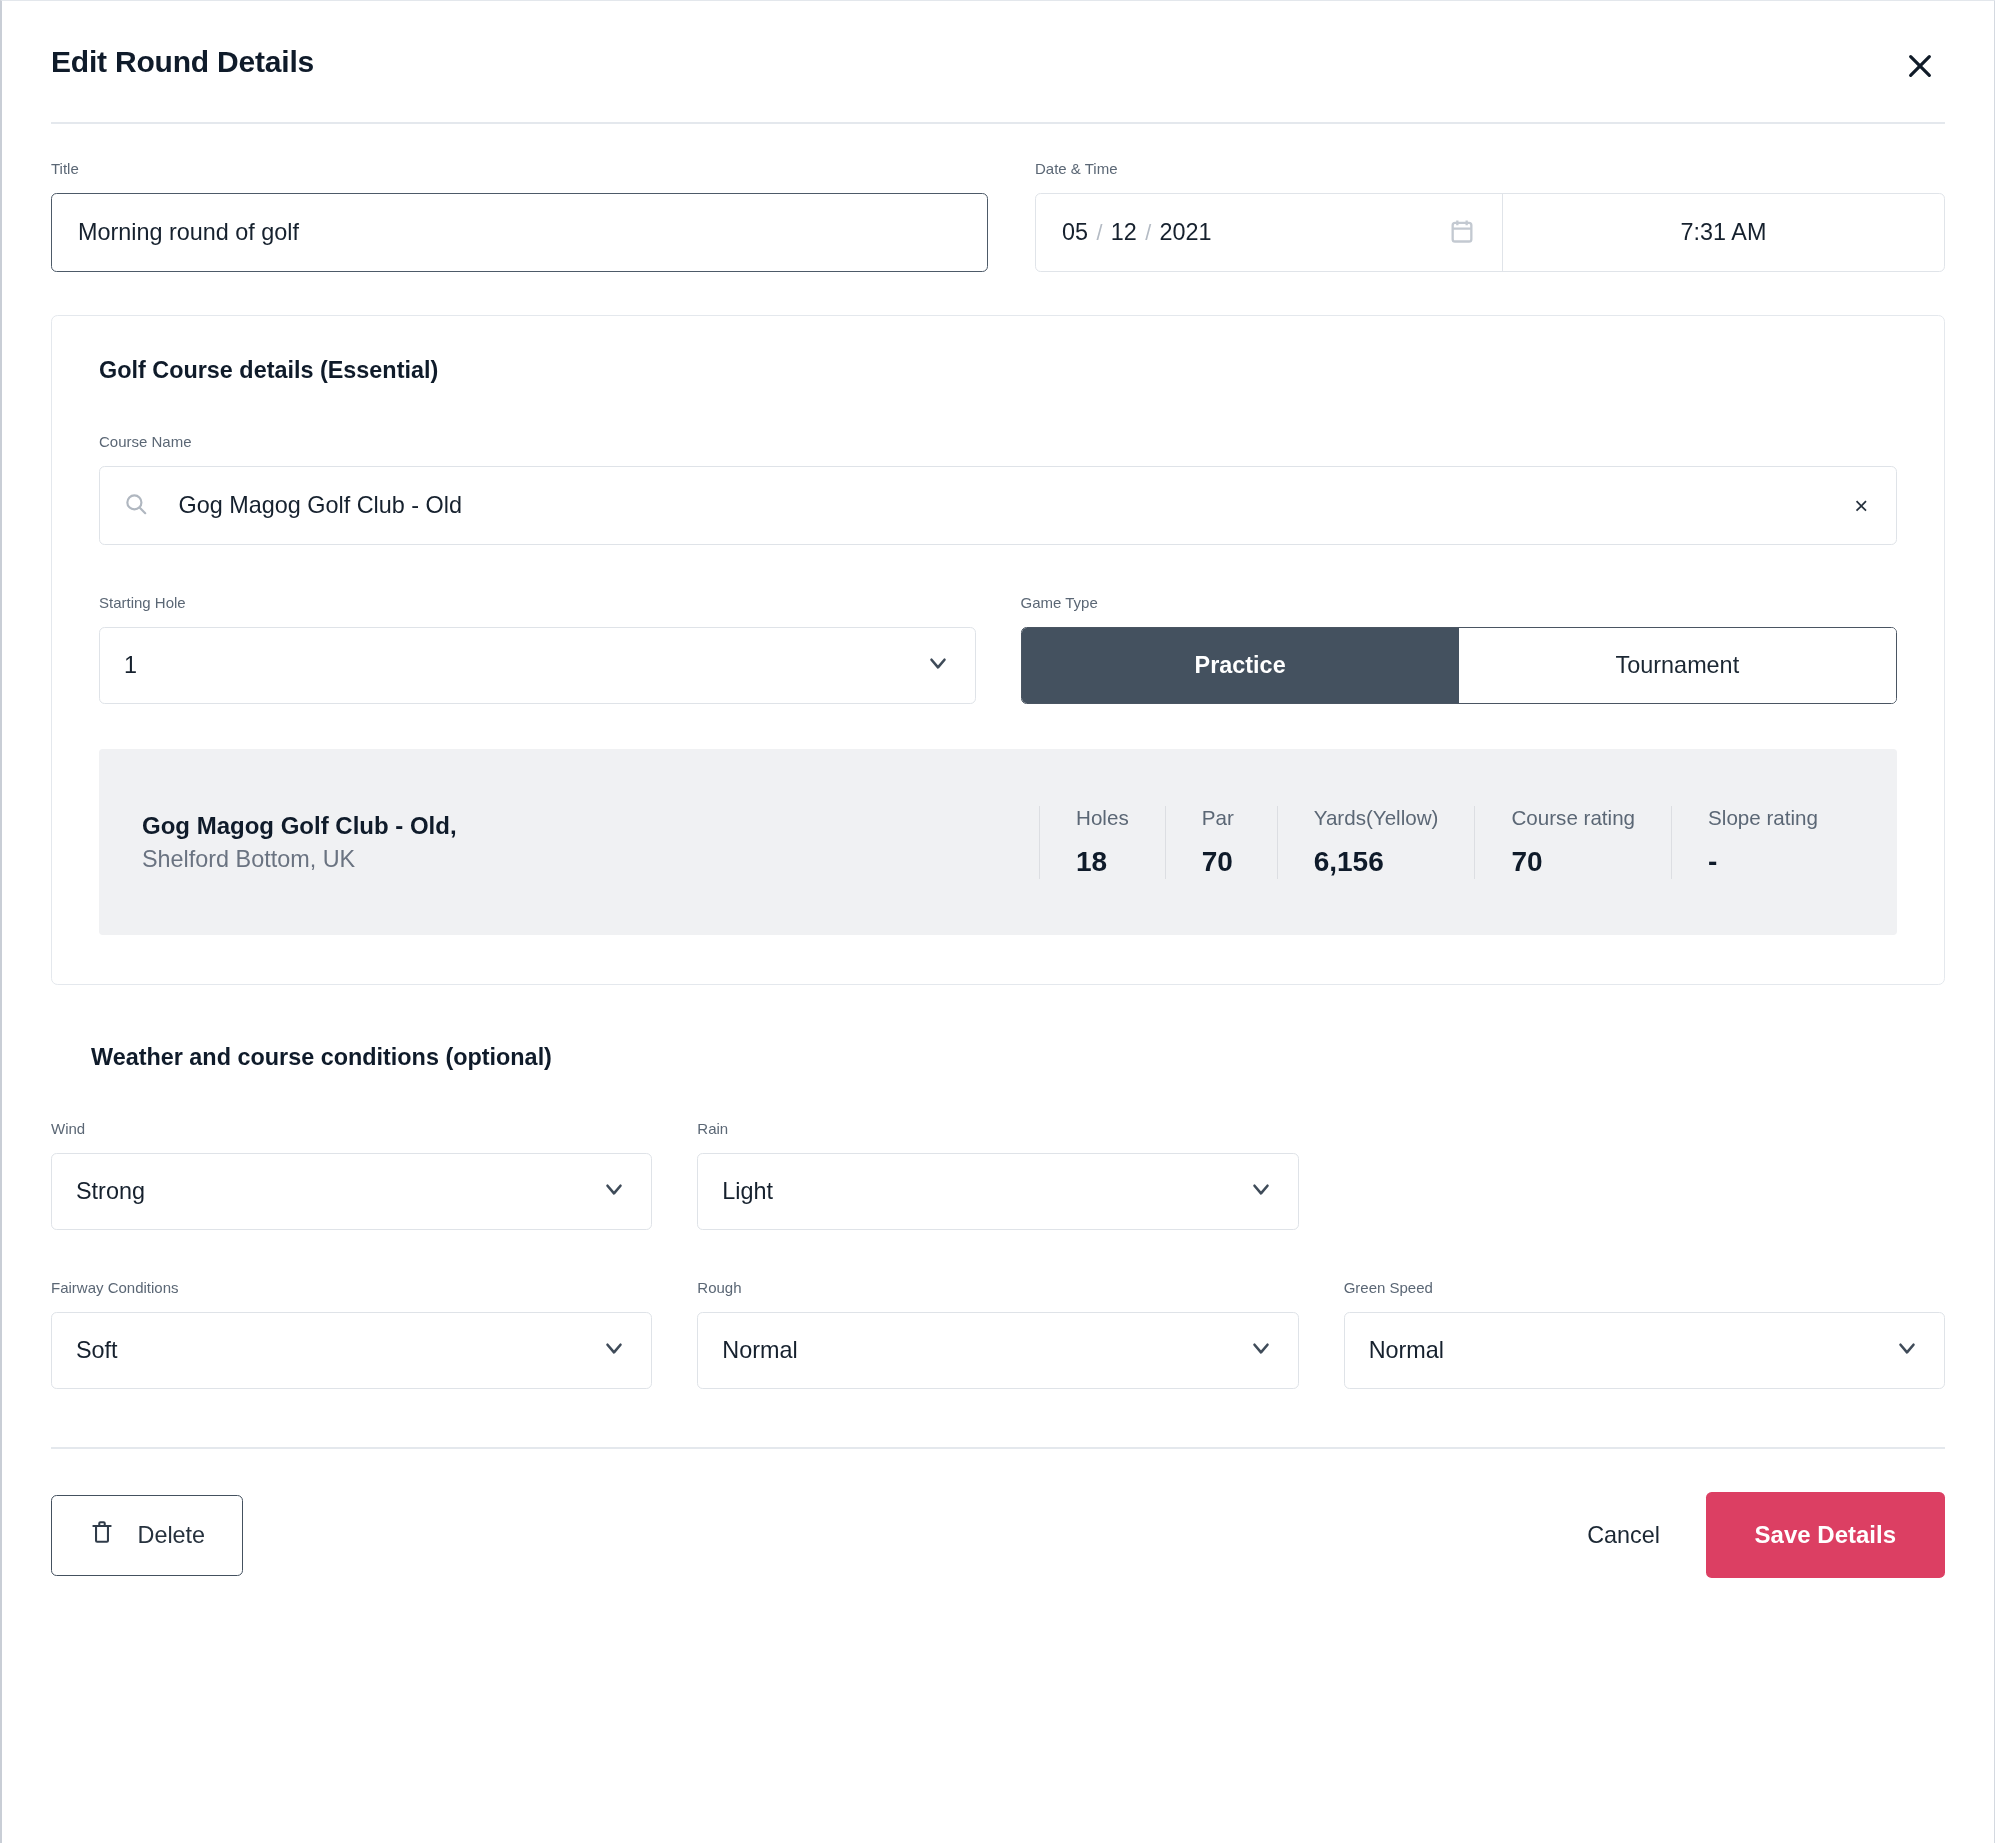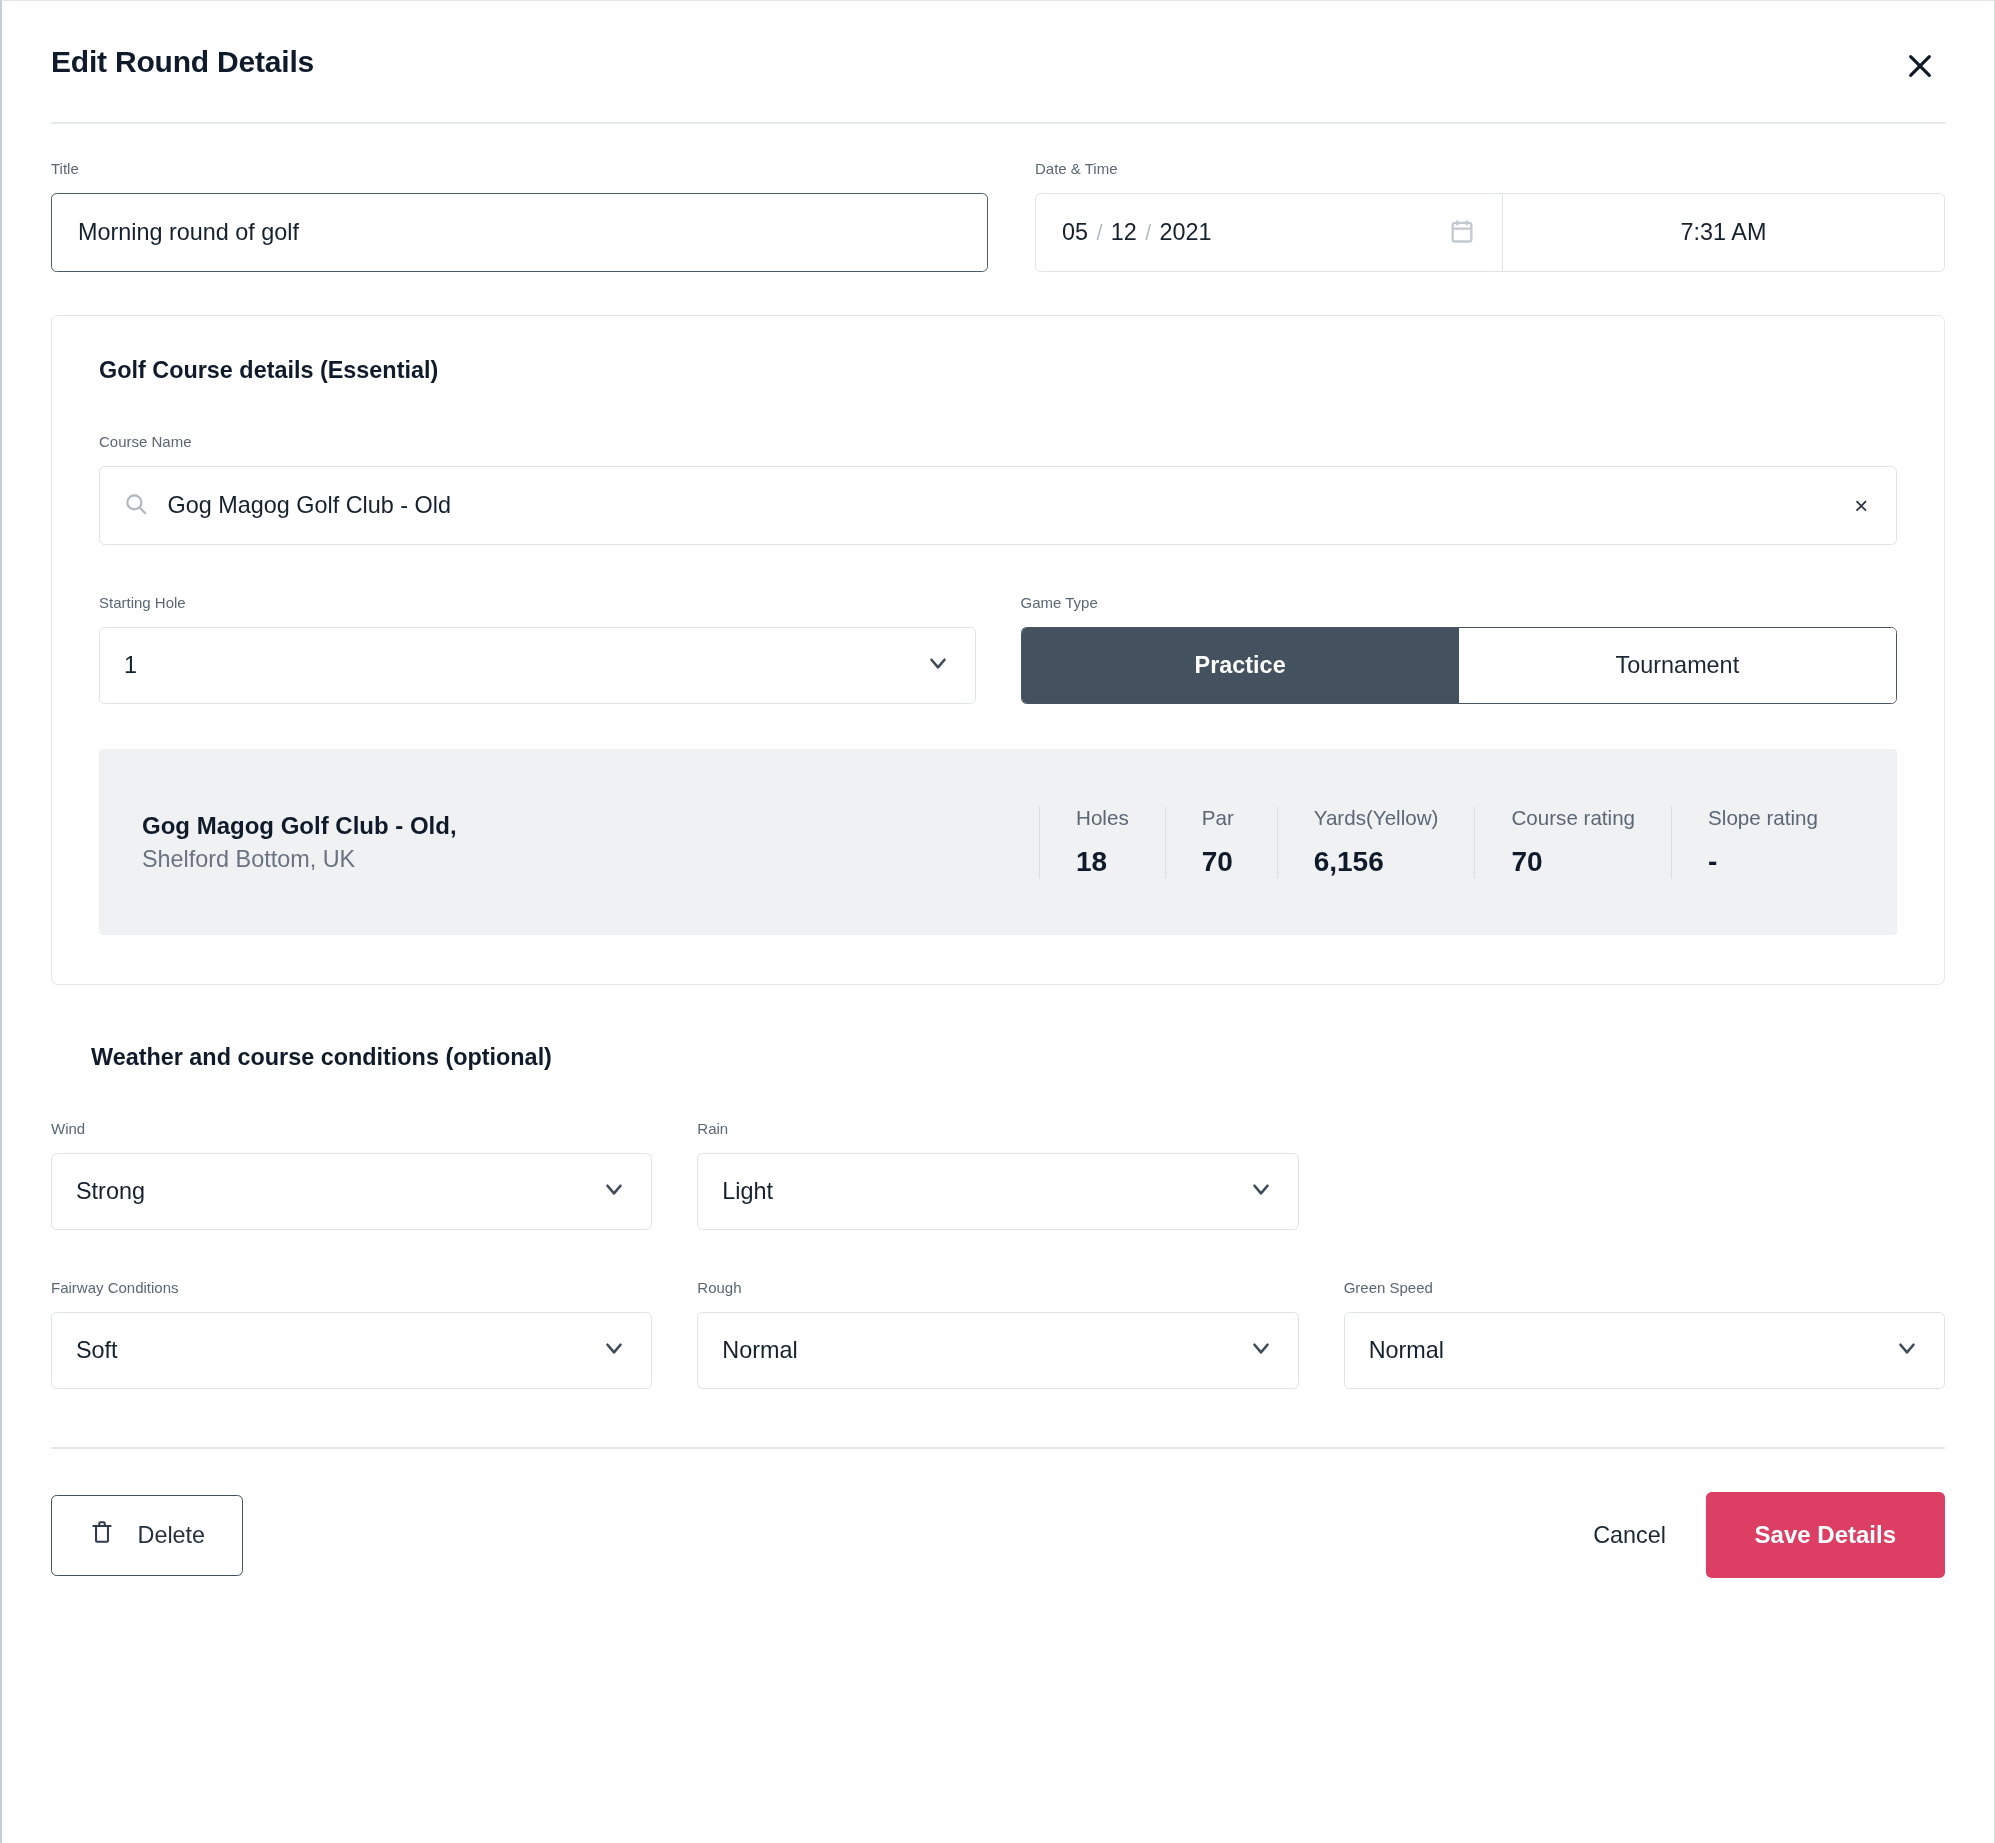--- a/index.html
+++ b/index.html
@@ -163,20 +163,21 @@
   .card-row + .card-row { margin-top: 49px; }
 
   .search-input {
     height: 79px;
     border: 1.9px solid #dfe3e8;
     border-radius: 5.6px;
     display: flex;
     align-items: center;
     padding: 0 24px 0 22.5px;
     background: #fff;
+    gap: 11px;
   }
   .search-input .mag { flex: 0 0 auto; margin-right: 19px; }
   .search-input .val {
     flex: 1;
     font-size: 23.4px;
     color: #16212e;
   }
   .clear-x {
     flex: 0 0 auto;
     cursor: pointer;
@@ -293,21 +294,21 @@
     border-radius: 5.6px;
     background: #fff;
     font-size: 23.4px;
     color: #26313d;
     cursor: pointer;
     font-family: inherit;
   }
   .footer-right {
     display: flex;
     align-items: center;
-    gap: 19px;
+    gap: 25px;
   }
   .cancel-btn {
     background: none;
     border: none;
     font-size: 23.4px;
     color: #1b2733;
     cursor: pointer;
     padding: 9.4px 20.6px;
     font-family: inherit;
   }

